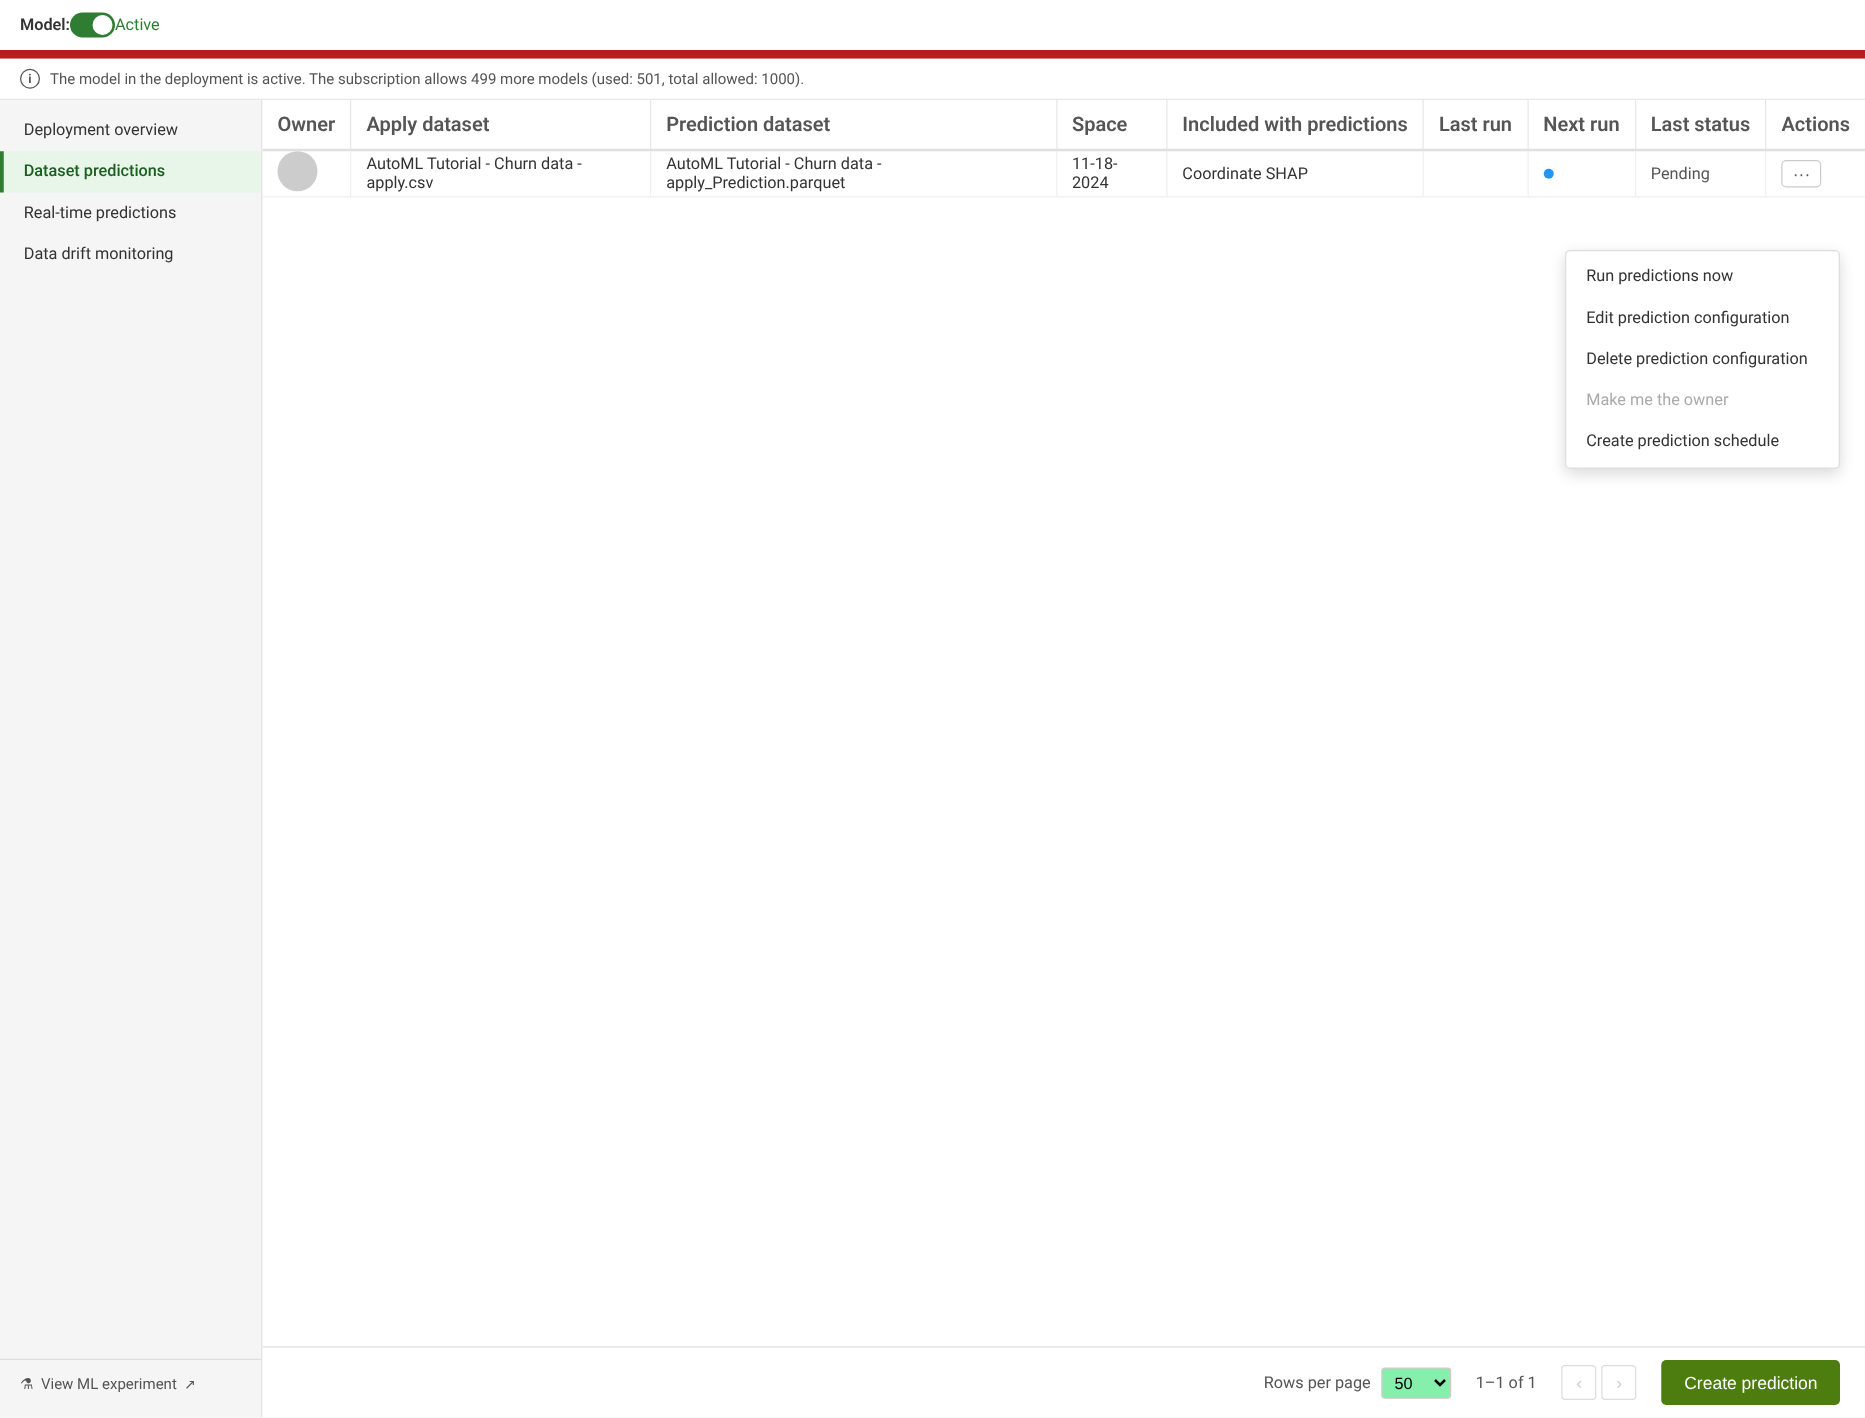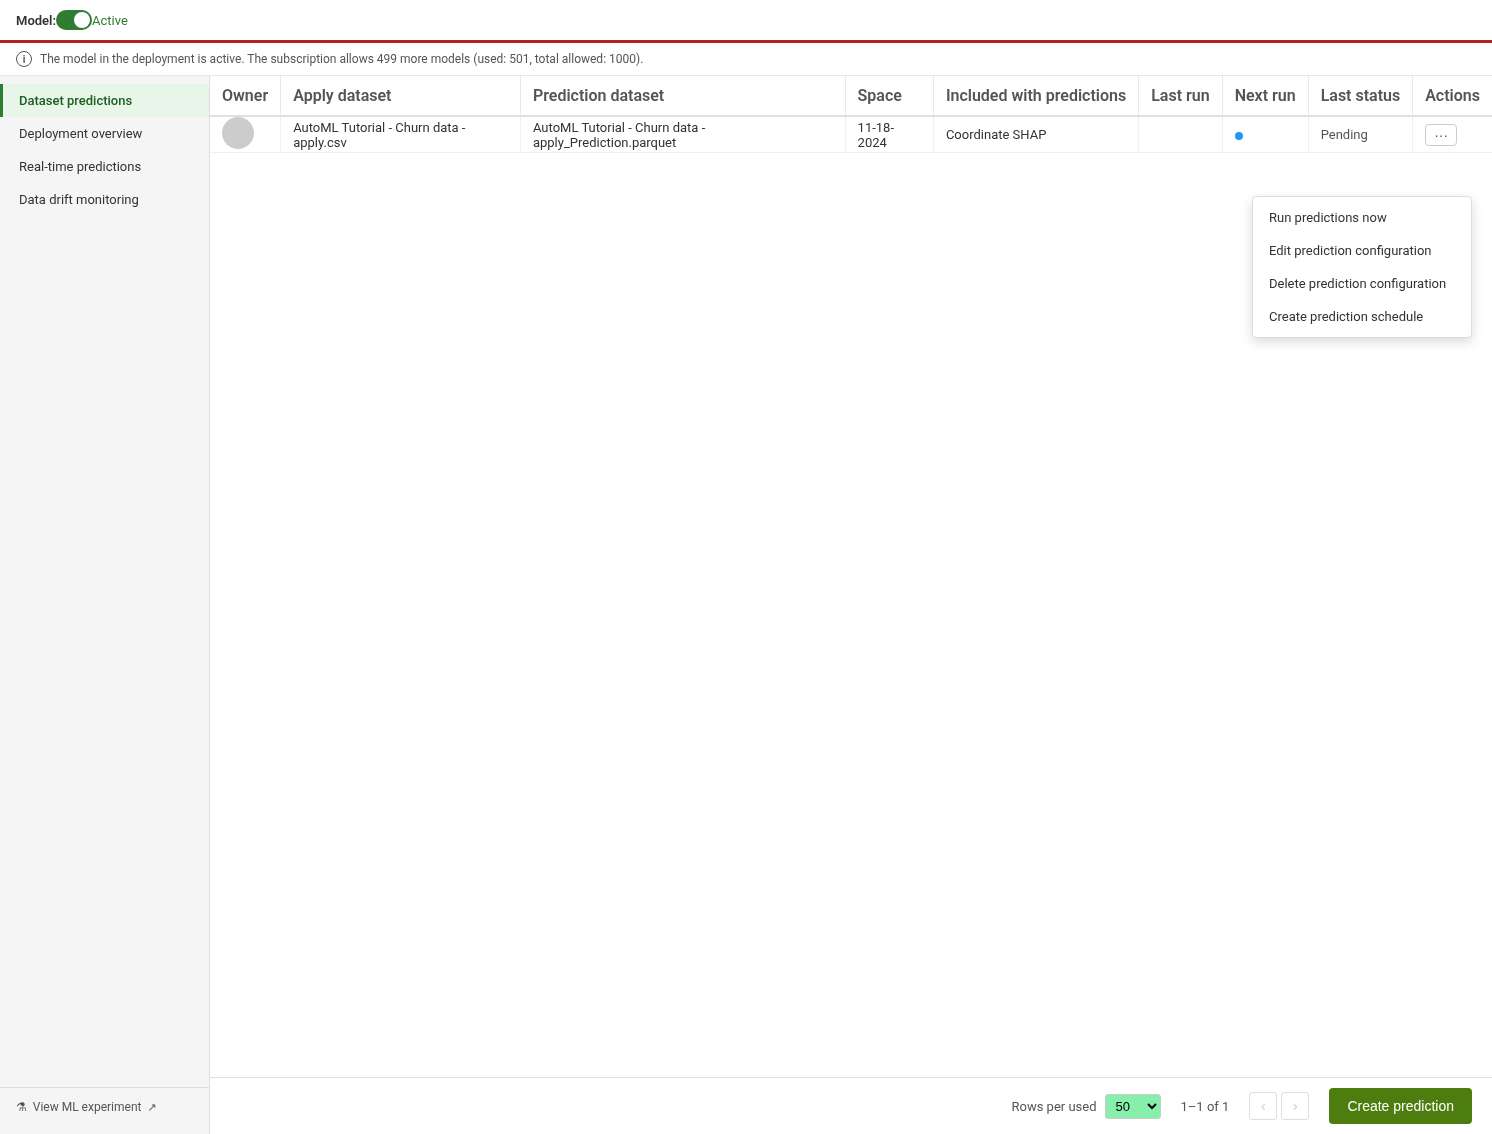--- a/index.html
+++ b/index.html
@@ -1,20 +1,20 @@
 <!DOCTYPE html>
 <html><head>
   <meta charset="utf-8">
   <style>
     * { box-sizing: border-box; margin: 0; padding: 0; }
     body { font-family: -apple-system, BlinkMacSystemFont, 'Segoe UI', Roboto, sans-serif; font-size: 13px; background: #f0f0f0; color: #333; height: 1134px; width: 1492px; overflow: hidden; }
 
     .app-container { display: flex; flex-direction: column; height: 100%; }
 
-    .top-bar { background: #fff; padding: 10px 16px; display: flex; align-items: center; gap: 0; border-bottom: 3px solid #b91c1c; }
+    .top-bar { background: #fff; padding: 10px 16px; display: flex; align-items: center; gap: 0; border-bottom: 7px solid #b91c1c; }
     .model-label { font-weight: 600; font-size: 13px; }
     .toggle-switch { width: 36px; height: 20px; background: #2e7d32; border-radius: 10px; position: relative; display: inline-block; }
     .toggle-switch::after { content: ''; position: absolute; width: 16px; height: 16px; background: #fff; border-radius: 50%; top: 2px; right: 2px; }
     .active-label { color: #2e7d32; font-weight: 400; }
 
     .info-bar { background: #fff; padding: 8px 16px; display: flex; align-items: center; gap: 8px; border-bottom: 1px solid #e8e8e8; font-size: 12px; color: #555; }
     .info-icon { width: 16px; height: 16px; border-radius: 50%; border: 1.5px solid #555; display: flex; align-items: center; justify-content: center; font-size: 10px; font-weight: bold; flex-shrink: 0; }
 
     .main-layout { display: flex; flex: 1; overflow: hidden; }
 
@@ -74,25 +74,25 @@
 
   <div class="info-bar">
     <div class="info-icon">i</div>
     <span>The model in the deployment is active. The subscription allows 499 more models (used: 501, total allowed: 1000).</span>
   </div>
 
   <div class="main-layout">
 
     <div class="sidebar">
       <nav class="sidebar-nav">
+        <div class="sidebar-item">
+          <span>Deployment overview</span>
+        </div>
         <div class="sidebar-item active">
           <span>Dataset predictions</span>
-        </div>
-        <div class="sidebar-item">
-          <span>Deployment overview</span>
         </div>
         <div class="sidebar-item">
           <span>Real-time predictions</span>
         </div>
         <div class="sidebar-item">
           <span>Data drift monitoring</span>
         </div>
       </nav>
       <div class="sidebar-footer">
         <a class="sidebar-footer-link">
@@ -156,28 +156,31 @@
       <div class="dropdown-menu">
         <div class="dropdown-item">
           <span>Run predictions now</span>
         </div>
         <div class="dropdown-item">
           <span>Edit prediction configuration</span>
         </div>
         <div class="dropdown-item">
           <span>Delete prediction configuration</span>
         </div>
+        <div class="dropdown-item disabled">
+          <span>Make me the owner</span>
+        </div>
         <div class="dropdown-item">
           <span>Create prediction schedule</span>
         </div>
       </div>
 
       <div class="absolute-bottom">
         <div class="rows-per-page">
-          <span>Rows per used</span>
+          <span>Rows per page</span>
           <select class="rows-select">
             <option>50</option>
             <option>25</option>
             <option>100</option>
           </select>
         </div>
         <span class="pagination-info">1–1 of 1</span>
         <div class="pagination-btns">
           <button class="page-btn disabled">‹</button>
           <button class="page-btn disabled">›</button>

